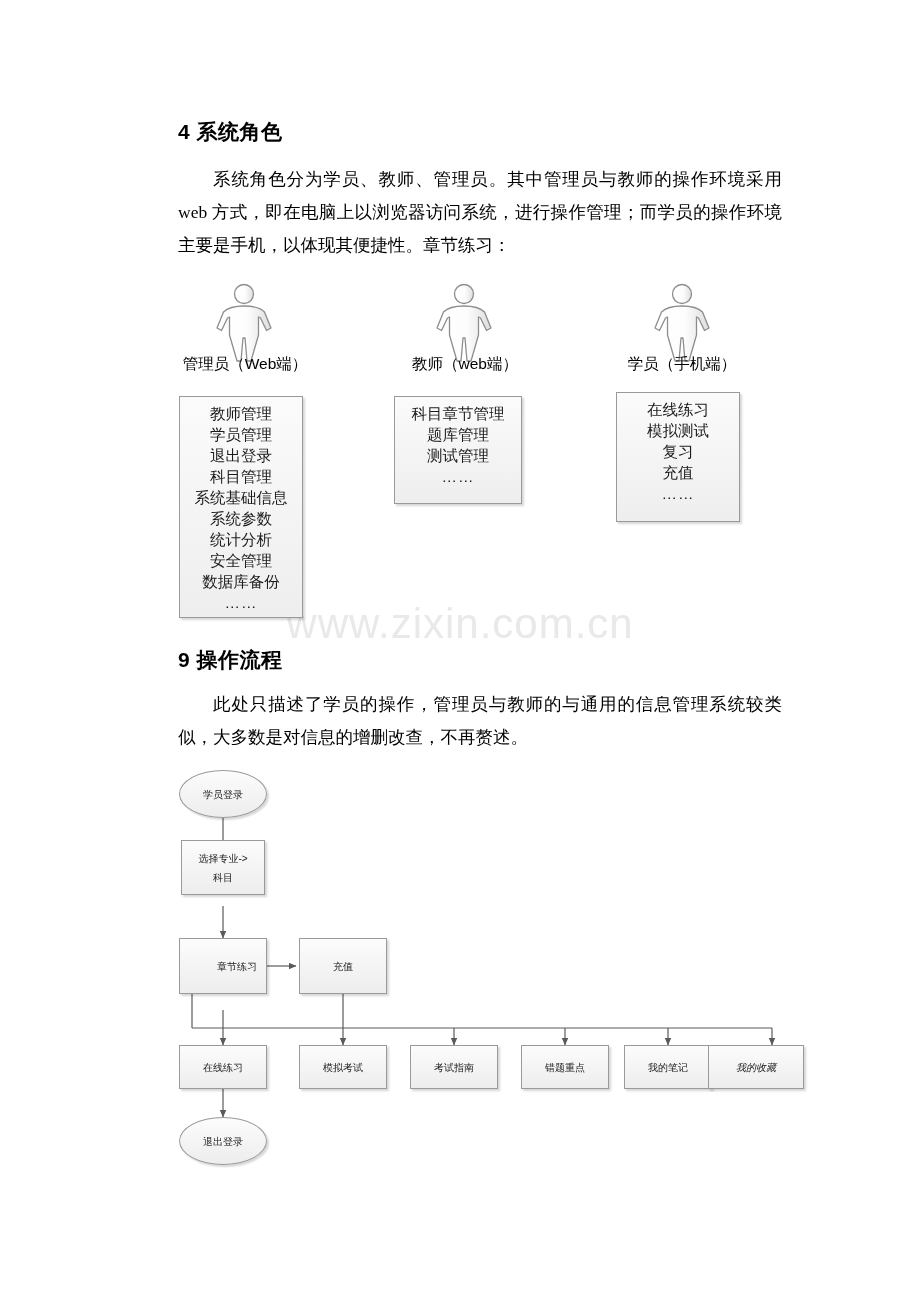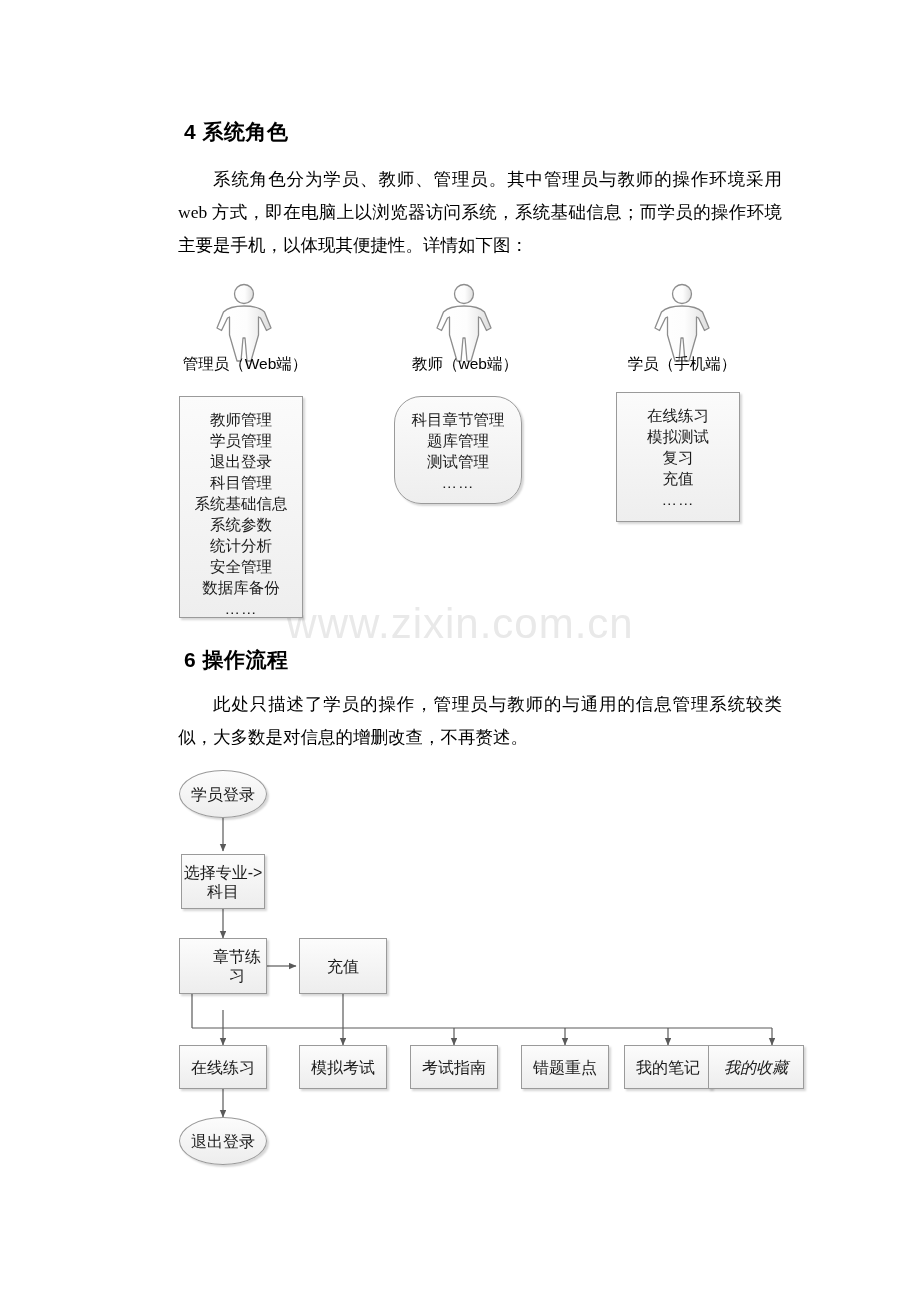--- a/index.html
+++ b/index.html
@@ -42,21 +42,20 @@
   }
 
   .h2 {
     position: absolute;
     left: 178px;
     font-family: "Liberation Sans", "DejaVu Sans", sans-serif;
     font-weight: bold;
     font-size: 21px;
     letter-spacing: 0.5px;
     white-space: nowrap;
-    margin-left: 6px;
   }
   #heading-4 { top: 118px; }
   #heading-5 { top: 646px; }
 
   .para {
     position: absolute;
     left: 178px;
     width: 604px;
     font-size: 17.5px;
     line-height: 33px;
@@ -91,21 +90,21 @@
     border: 1px solid #9a9a9a;
     background: linear-gradient(to bottom, #fbfbfb 0%, #eeeeee 100%);
     box-shadow: 2px 2px 2px rgba(0,0,0,0.16);
     display: flex;
     flex-direction: column;
     align-items: center;
     font-family: "Liberation Sans", "DejaVu Sans", sans-serif;
     font-size: 15.5px;
     line-height: 21px;
     color: #1a1a1a;
-    padding-top: 12px;
+    padding-top: 6px;
   }
   .role-box .line { white-space: nowrap; }
   .role-box .ell { letter-spacing: 1px; }
 
   
   #flow {
     position: absolute;
     left: 0;
     top: 760px;
     width: 920px;
@@ -115,21 +114,21 @@
     position: absolute;
     box-sizing: border-box;
     border: 1px solid #9a9a9a;
     background: linear-gradient(to bottom, #fcfcfc 0%, #ededed 100%);
     box-shadow: 2px 2px 2px rgba(0,0,0,0.16);
     display: flex;
     align-items: center;
     justify-content: center;
     text-align: center;
     font-family: "Liberation Sans", "DejaVu Sans", sans-serif;
-    font-size: 16px;
+    font-size: 10px;
     line-height: 19px;
     color: #1a1a1a;
     white-space: pre-line;
   }
   .node.terminator {
     border-radius: 50%;
   }
   #flow-svg {
     position: absolute;
     left: 0; top: 0;
@@ -138,21 +137,21 @@
   }
 </style>
 </head>
 <body>
 
 <div id="watermark">www.zixin.com.cn</div>
 
 <div id="page">
 
   <div class="h2" id="heading-4">4 系统角色</div>
-  <div class="para" id="para-4">系统角色分为学员、教师、管理员。其中管理员与教师的操作环境采用 web 方式，即在电脑上以浏览器访问系统，系统基础信息；而学员的操作环境主要是手机，以体现其便捷性。详情如下图：</div>
+  <div class="para" id="para-4">系统角色分为学员、教师、管理员。其中管理员与教师的操作环境采用 web 方式，即在电脑上以浏览器访问系统，进行操作管理；而学员的操作环境主要是手机，以体现其便捷性。章节练习：</div>
 
   <div class="actor" style="left:212px; top:283px;">
     <svg viewBox="0 0 64 82" width="64" height="82">
       <defs>
         <linearGradient id="ag1" x1="0" y1="0" x2="1" y2="0">
           <stop offset="0%" stop-color="#ffffff"></stop>
           <stop offset="55%" stop-color="#fdfdfd"></stop>
           <stop offset="100%" stop-color="#dedede"></stop>
         </linearGradient>
       </defs>
@@ -184,36 +183,36 @@
     <span class="line">退出登录</span>
     <span class="line">科目管理</span>
     <span class="line">系统基础信息</span>
     <span class="line">系统参数</span>
     <span class="line">统计分析</span>
     <span class="line">安全管理</span>
     <span class="line">数据库备份</span>
     <span class="line ell">……</span>
   </div>
 
-  <div class="role-box" style="left:394px; top:396px; width:128px; height:108px;border-radius:27px;">
+  <div class="role-box" style="left:394px; top:396px; width:128px; height:108px;">
     <span class="line">科目章节管理</span>
     <span class="line">题库管理</span>
     <span class="line">测试管理</span>
     <span class="line ell">……</span>
   </div>
 
   <div class="role-box" style="left:616px; top:392px; width:124px; height:130px;">
     <span class="line">在线练习</span>
     <span class="line">模拟测试</span>
     <span class="line">复习</span>
     <span class="line">充值</span>
     <span class="line ell">……</span>
   </div>
 
-  <div class="h2" id="heading-5">6 操作流程</div>
+  <div class="h2" id="heading-5">9 操作流程</div>
   <div class="para" id="para-5">此处只描述了学员的操作，管理员与教师的与通用的信息管理系统较类似，大多数是对信息的增删改查，不再赘述。</div>
 
   <div id="flow">
 
     <svg id="flow-svg" viewBox="0 0 920 420">
       <defs>
         <marker id="arrow" markerWidth="9" markerHeight="9" refX="7.5" refY="3.4" orient="auto" markerUnits="userSpaceOnUse">
           <path d="M0,0 L8,3.4 L0,6.8 z" fill="#5a5a5a"></path>
         </marker>
       </defs>
@@ -236,21 +235,21 @@
         <line x1="565" y1="268" x2="565" y2="285" marker-end="url(#arrow)"></line>
         <line x1="668" y1="268" x2="668" y2="285" marker-end="url(#arrow)"></line>
         <line x1="772" y1="268" x2="772" y2="285" marker-end="url(#arrow)"></line>
 
         <line x1="223" y1="329" x2="223" y2="357" marker-end="url(#arrow)"></line>
       </g>
     </svg>
 
     <div class="node terminator" style="left:179px; top:10px; width:88px; height:48px;">学员登录</div>
 
-    <div class="node" style="left:181px; top:94px; width:84px; height:55px;">选择专业-&gt;
+    <div class="node" style="left:181px; top:80px; width:84px; height:55px;">选择专业-&gt;
 科目</div>
 
     <div class="node" style="left:179px; top:178px; width:88px; height:56px;padding-left:28px;">章节练习</div>
 
     <div class="node" style="left:299px; top:178px; width:88px; height:56px;">充值</div>
 
     <div class="node" style="left:179px; top:285px; width:88px; height:44px;">在线练习</div>
     <div class="node" style="left:299px; top:285px; width:88px; height:44px;">模拟考试</div>
     <div class="node" style="left:410px; top:285px; width:88px; height:44px;">考试指南</div>
     <div class="node" style="left:521px; top:285px; width:88px; height:44px;">错题重点</div>

